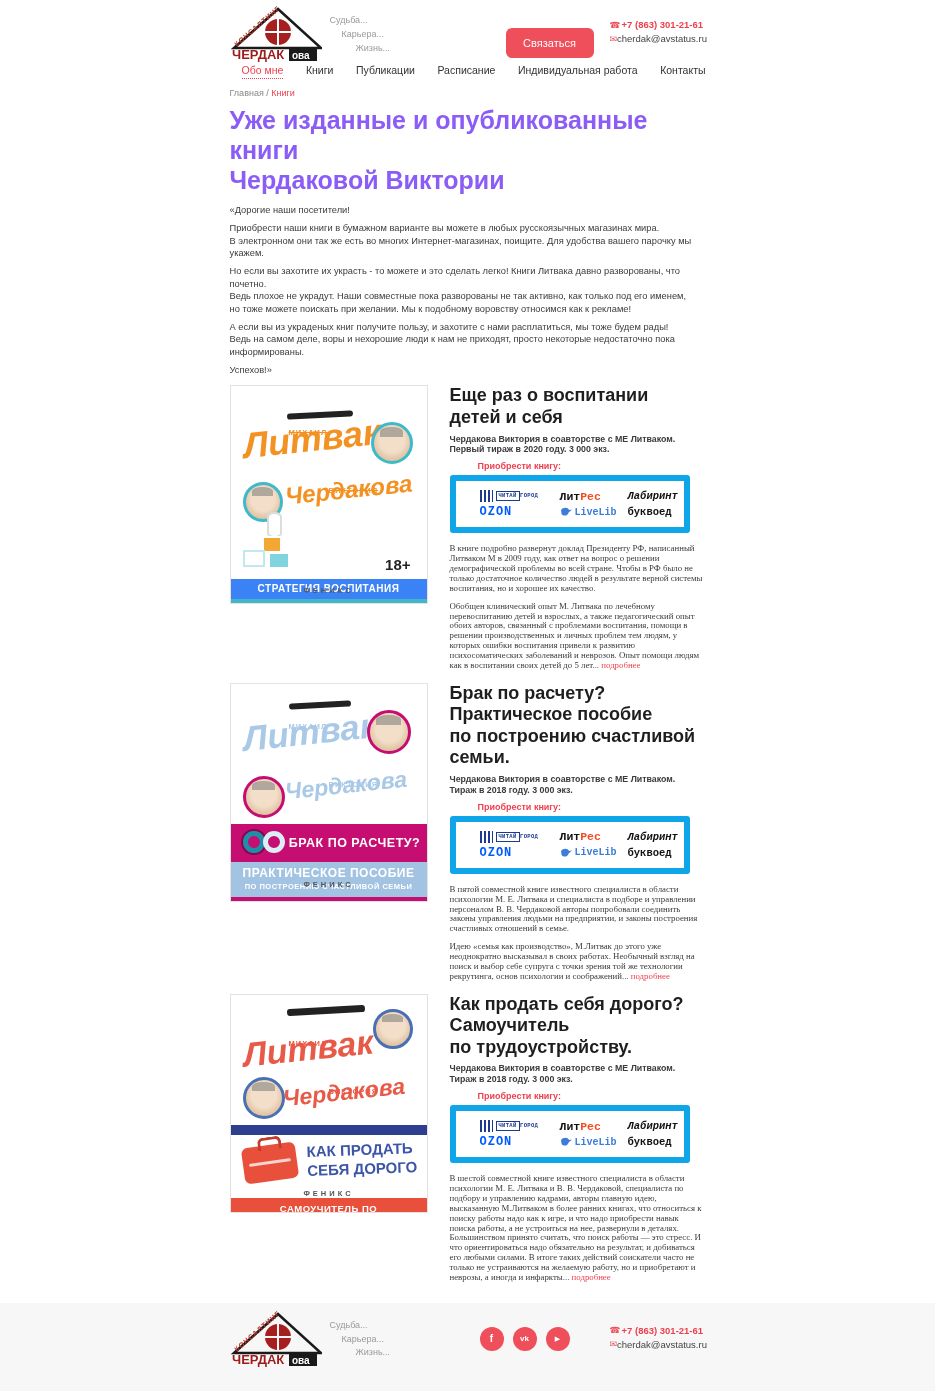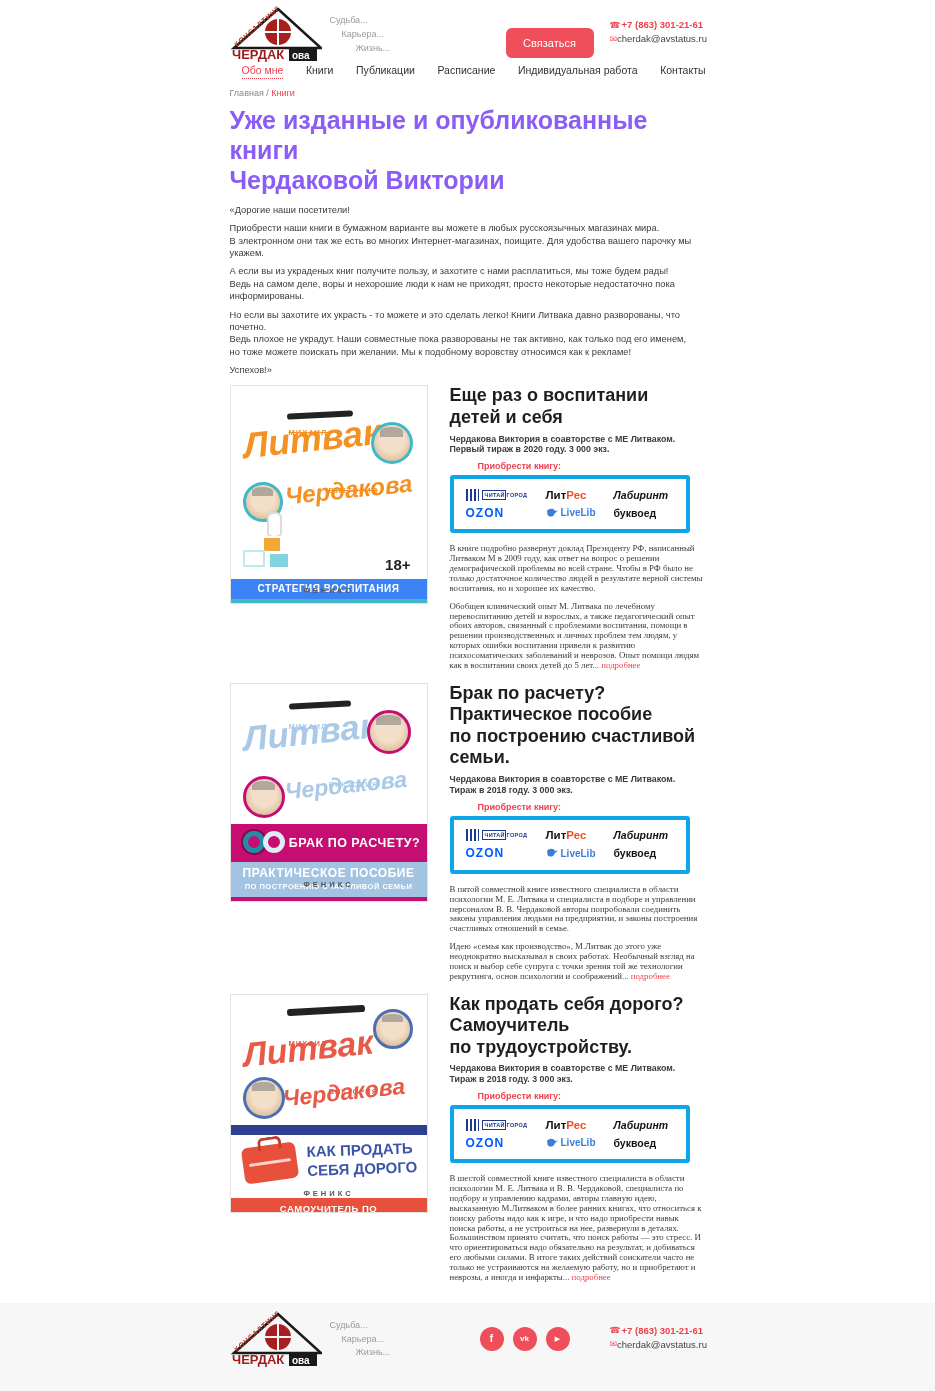--- a/index.html
+++ b/index.html
@@ -37,22 +37,22 @@
 
   
   .books { margin-top:9px; }
   .book { display:flex; margin-bottom:12px; }
   .cover { position:relative; width:198px; height:219px; border:1px solid #e2e2e2; background:#fff;
     overflow:hidden; flex-shrink:0; }
   .info { margin-left:22px; width:256px; }
   h2.btitle { font-size:18px; line-height:1.2; color:#1e1e1e; white-space:pre-line; }
   .meta { margin-top:5px; font-size:8.8px; font-weight:bold; line-height:1.25; white-space:pre-line; }
   .buy { margin-top:6px; font-size:9px; font-weight:bold; color:#ee3f4d;padding-left:28px; }
-  .stores { margin-top:4px; width:240px; height:58px; border:4px solid #0ea5e9; border-radius:3px;
-    padding:7px 12px; display:grid; grid-template-columns:80px 68px 1fr; align-items:center; justify-items:start; }
+  .stores { margin-top:4px; width:240px; height:58px; border:6px solid #0ea5e9; border-radius:3px;
+    padding:7px 24px; display:grid; grid-template-columns:80px 68px 1fr; align-items:center; justify-items:start;font-family:Liberation Mono, monospace; }
   .desc { margin-top:11px; font-size:8.8px; line-height:1.12;font-family:Liberation Serif, serif; }
   .desc + .desc { margin-top:8px; }
   .more { color:#ee3f4d; }
 
   
   .st { display:flex; align-items:center; white-space:nowrap; }
   .cg-bars { display:inline-block; width:13px; height:12px; margin-right:3px;
     background:repeating-linear-gradient(90deg,#1d3a8f 0 2px,transparent 2px 4px); }
   .cg-text { font-size:5.5px; font-weight:bold; color:#1d3a8f; line-height:1.1; width:24px;
     border:1px solid #1d3a8f; padding:1px 2px; letter-spacing:.3px; }
@@ -175,25 +175,25 @@
     <span>/</span>
     <span class="cur">Книги</span>
   </div>
   <h1 class="pagetitle">Уже изданные и опубликованные книги
 Чердаковой Виктории</h1>
 
   <div class="intro">
     <p class="greet">«Дорогие наши посетители!</p>
     <p>Приобрести наши книги в бумажном варианте вы можете в любых русскоязычных магазинах мира.
 В электронном они так же есть во многих Интернет-магазинах, поищите. Для удобства вашего парочку мы укажем.</p>
-    <p>А если вы из украденых книг получите пользу, и захотите с нами расплатиться, мы тоже будем рады!
-Ведь на самом деле, воры и нехорошие люди к нам не приходят, просто некоторые недостаточно пока информированы.</p>
     <p>Но если вы захотите их украсть - то можете и это сделать легко! Книги Литвака давно разворованы, что почетно.
 Ведь плохое не украдут. Наши совместные пока разворованы не так активно, как только под его именем,
 но тоже можете поискать при желании. Мы к подобному воровству относимся как к рекламе!</p>
+    <p>А если вы из украденых книг получите пользу, и захотите с нами расплатиться, мы тоже будем рады!
+Ведь на самом деле, воры и нехорошие люди к нам не приходят, просто некоторые недостаточно пока информированы.</p>
     <p>Успехов!»</p>
   </div>
 
   <div class="books">
 
     <section class="book">
       <div class="cover c1">
         <div class="scrib" style="top:26px;left:56px;width:66px;height:6px"></div>
         <span class="sname crossed" style="top:42px;left:58px">МИХАИЛ</span>
         <span class="bname" style="top:32px;left:12px;font-size:36px">Литвак</span>

